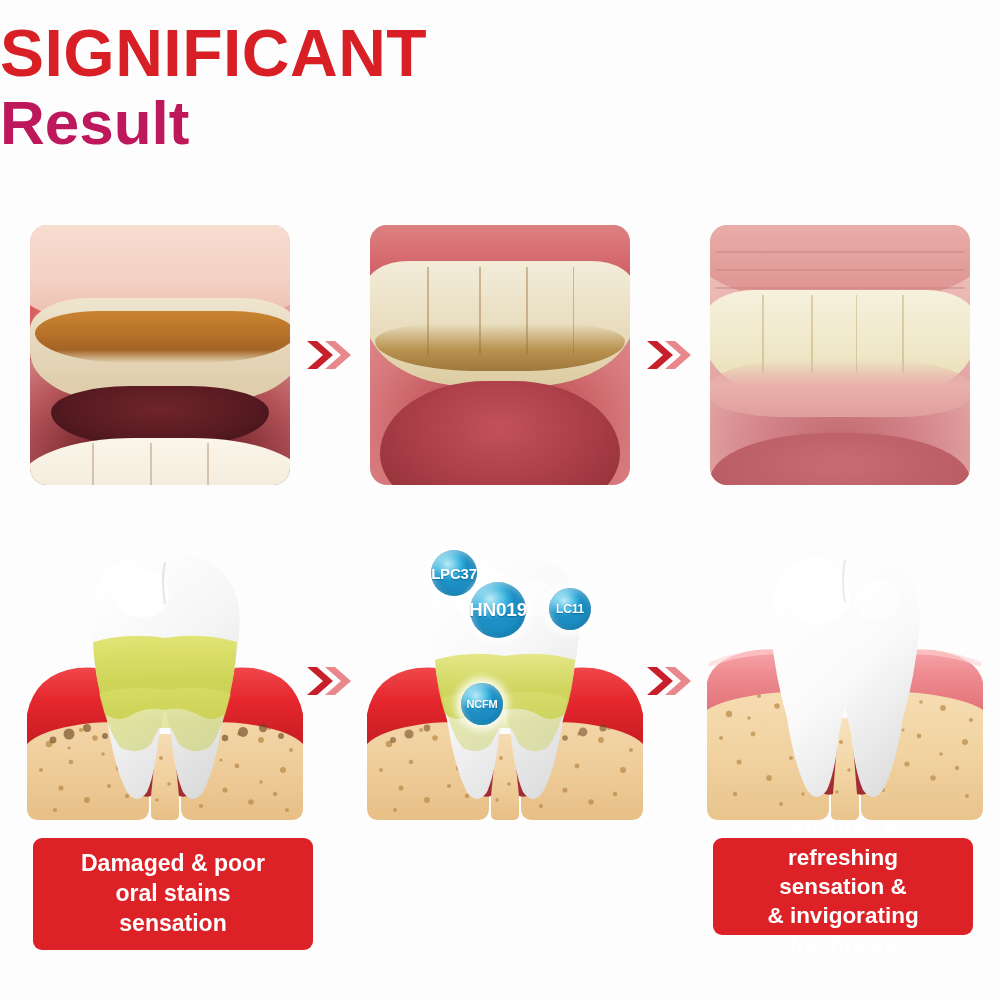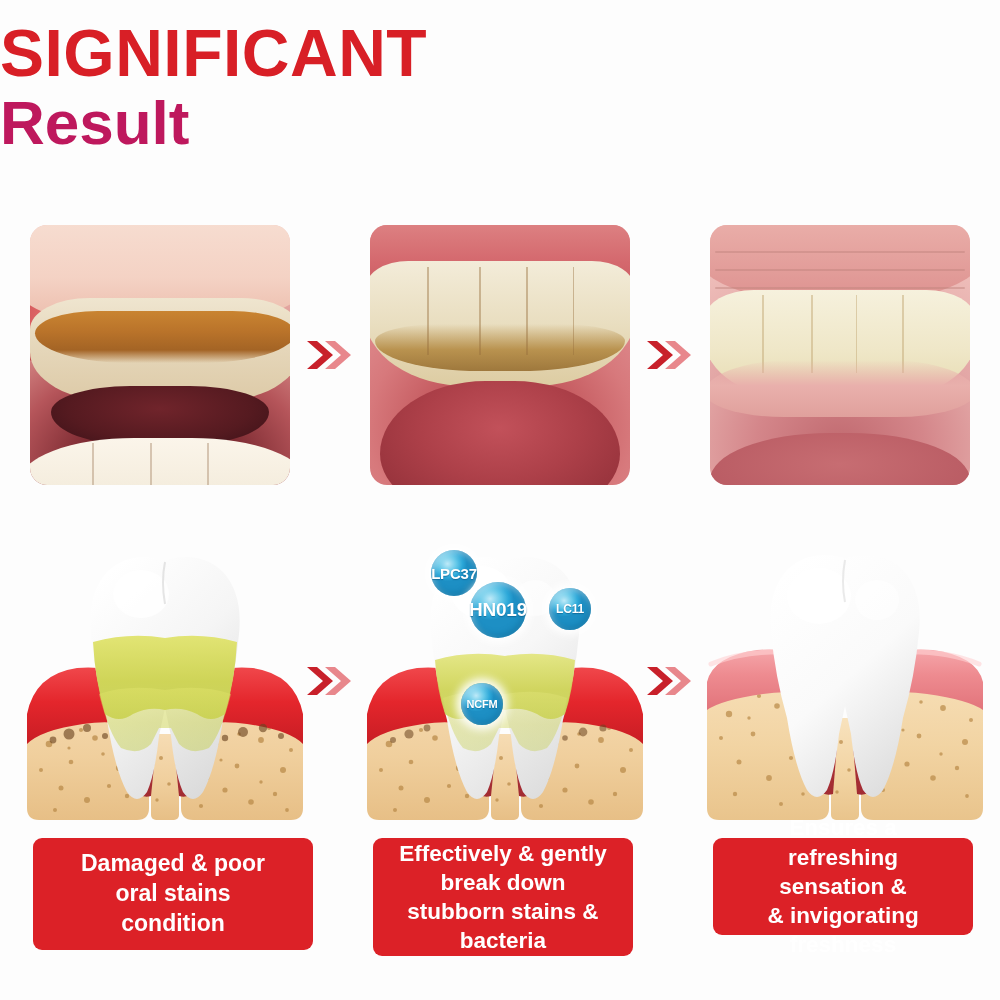--- a/index.html
+++ b/index.html
@@ -461,29 +461,21 @@
     <svg viewBox="0 0 50 40">
       <path d="M4 6 L20 20 L4 34 L14 34 L30 20 L14 6 Z" fill="#c8202a"></path>
       <path d="M22 6 L38 20 L22 34 L32 34 L48 20 L32 6 Z" fill="#e8878c"></path>
     </svg>
   </div>
 
   <div class="caption cap1">
     <div>
       <span>Damaged &amp; poor</span>
       <span>oral stains</span>
-      <span>condition</span>
-    </div>
-  </div>
-  <div class="caption cap2">
-    <div>
-      <span>Effectively &amp; gently</span>
-      <span>break down</span>
-      <span>stubborn stains &amp;</span>
-      <span>bacteria</span>
+      <span>sensation</span>
     </div>
   </div>
   <div class="caption cap3">
     <div>
       <span>Ensures a refreshing</span>
       <span>sensation &amp;</span>
       <span>&amp; invigorating</span>
       <span>freshness</span>
     </div>
   </div>

